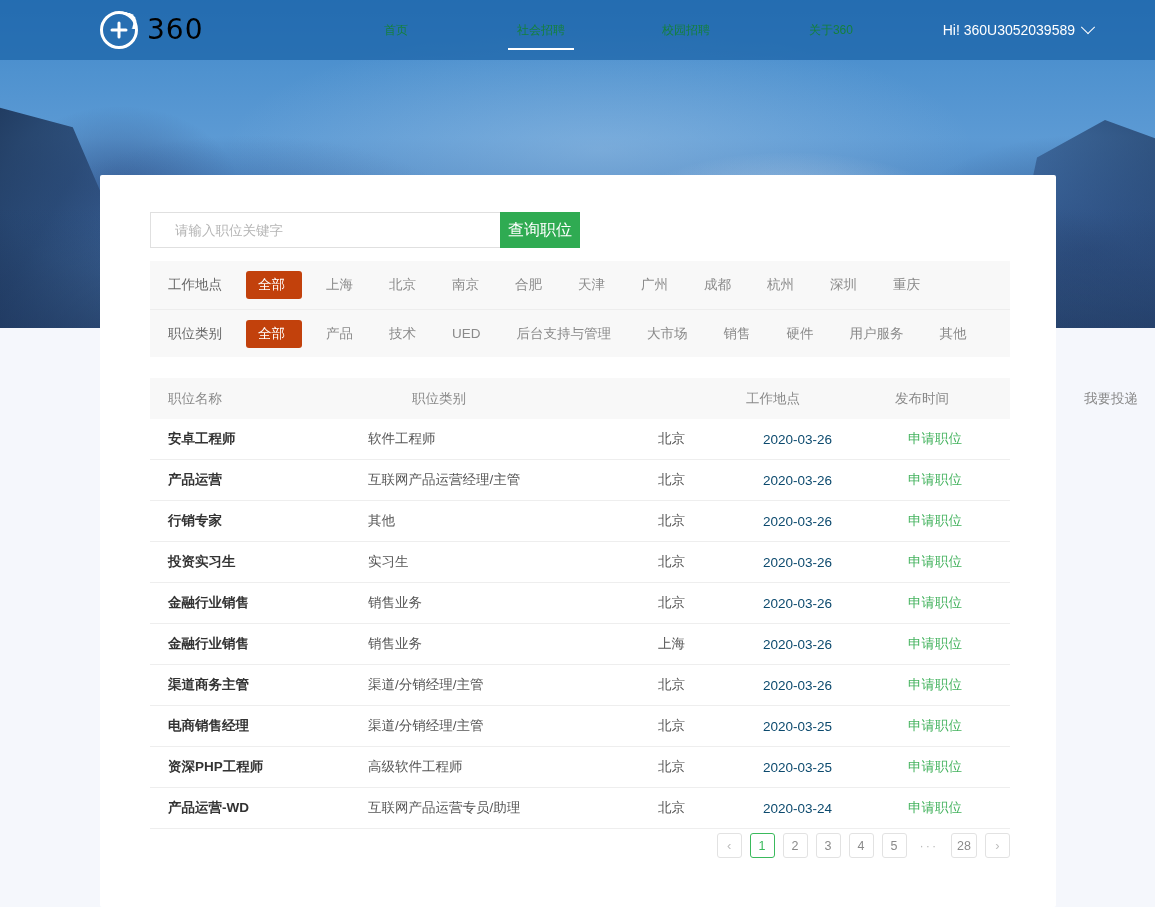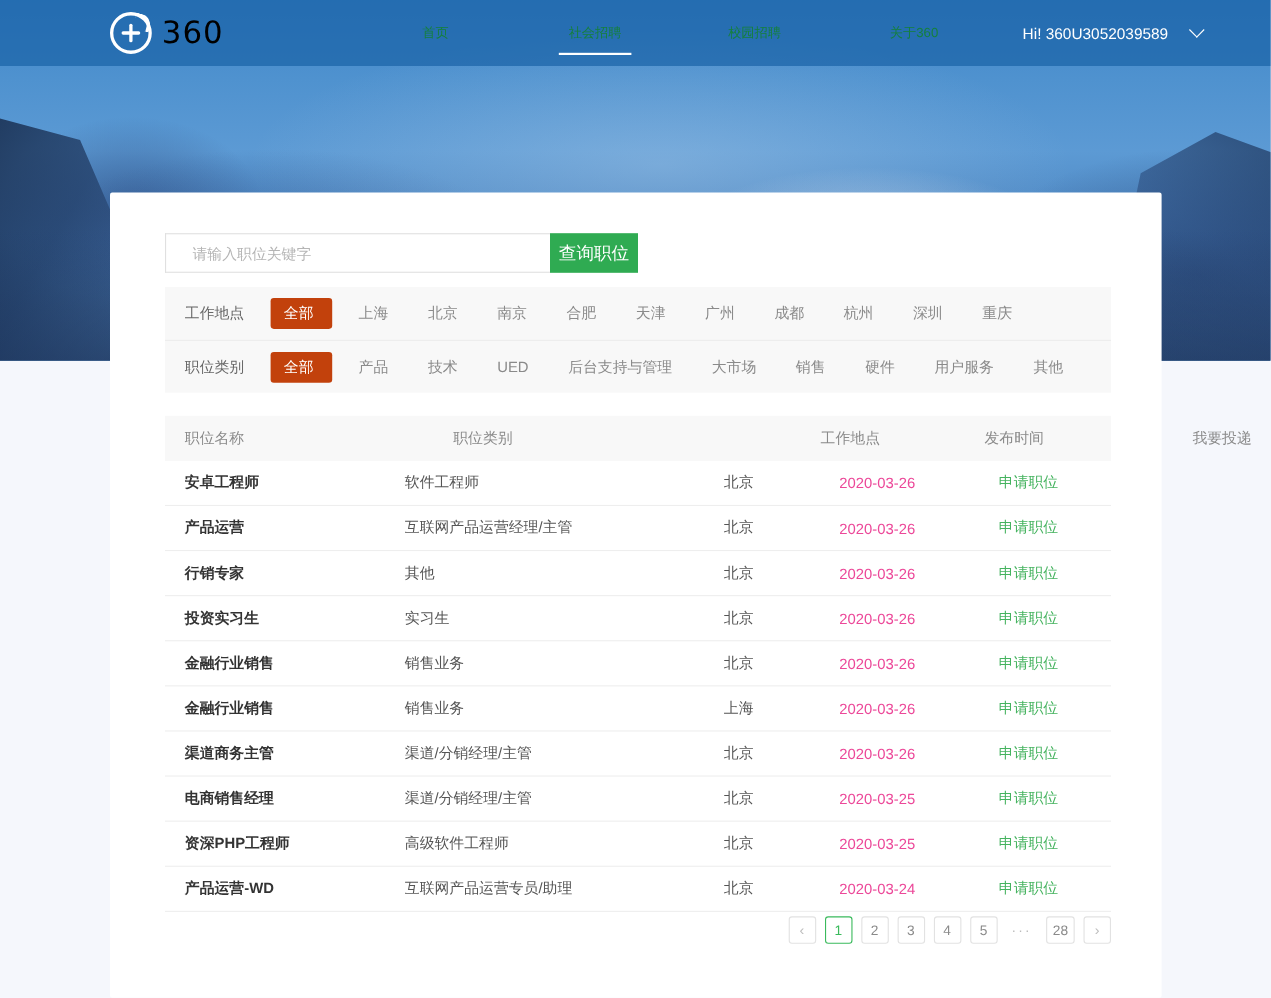--- a/index.html
+++ b/index.html
@@ -160,21 +160,21 @@
     height: 2px;
     background: #fff;
   }
   .nav-user {
     margin-left: auto;
     margin-right: 62px;
     color: #fff;
     font-size: 14px;
     display: flex;
     align-items: center;
-    gap: 21px;
+    gap: 8px;
     cursor: pointer;
   }
   .chev {
     width: 10px; height: 10px;
     border-right: 1.6px solid #fff;
     border-bottom: 1.6px solid #fff;
     transform: rotate(45deg) translate(-2px,-2px);
   }
 
   
@@ -276,21 +276,21 @@
     display: flex;
     align-items: center;
     height: 41px;
     border-bottom: 1px solid #eeeeee;
     padding-left: 18px;
     font-size: 13.5px;
   }
   .c-title { width: 200px; flex: none; color: #333; font-weight: bold; }
   .c-cat   { width: 290px; flex: none; color: #555; }
   .c-loc   { width: 105px; flex: none; color: #555; }
-  .c-date  { width: 145px; flex: none; color: #ec4899; }
+  .c-date  { width: 145px; flex: none; color: #0c4a6e; }
   .c-act   { width: 100px; flex: none; }
   .thead .c-title, .thead .c-cat, .thead .c-loc,
   .thead .c-date, .thead .c-act { color: #8a8a8a; font-weight: normal; }
   .apply-link {
     color: #45b35f;
     font-size: 13.5px;
     text-decoration: none;
     cursor: pointer;
   }
 

